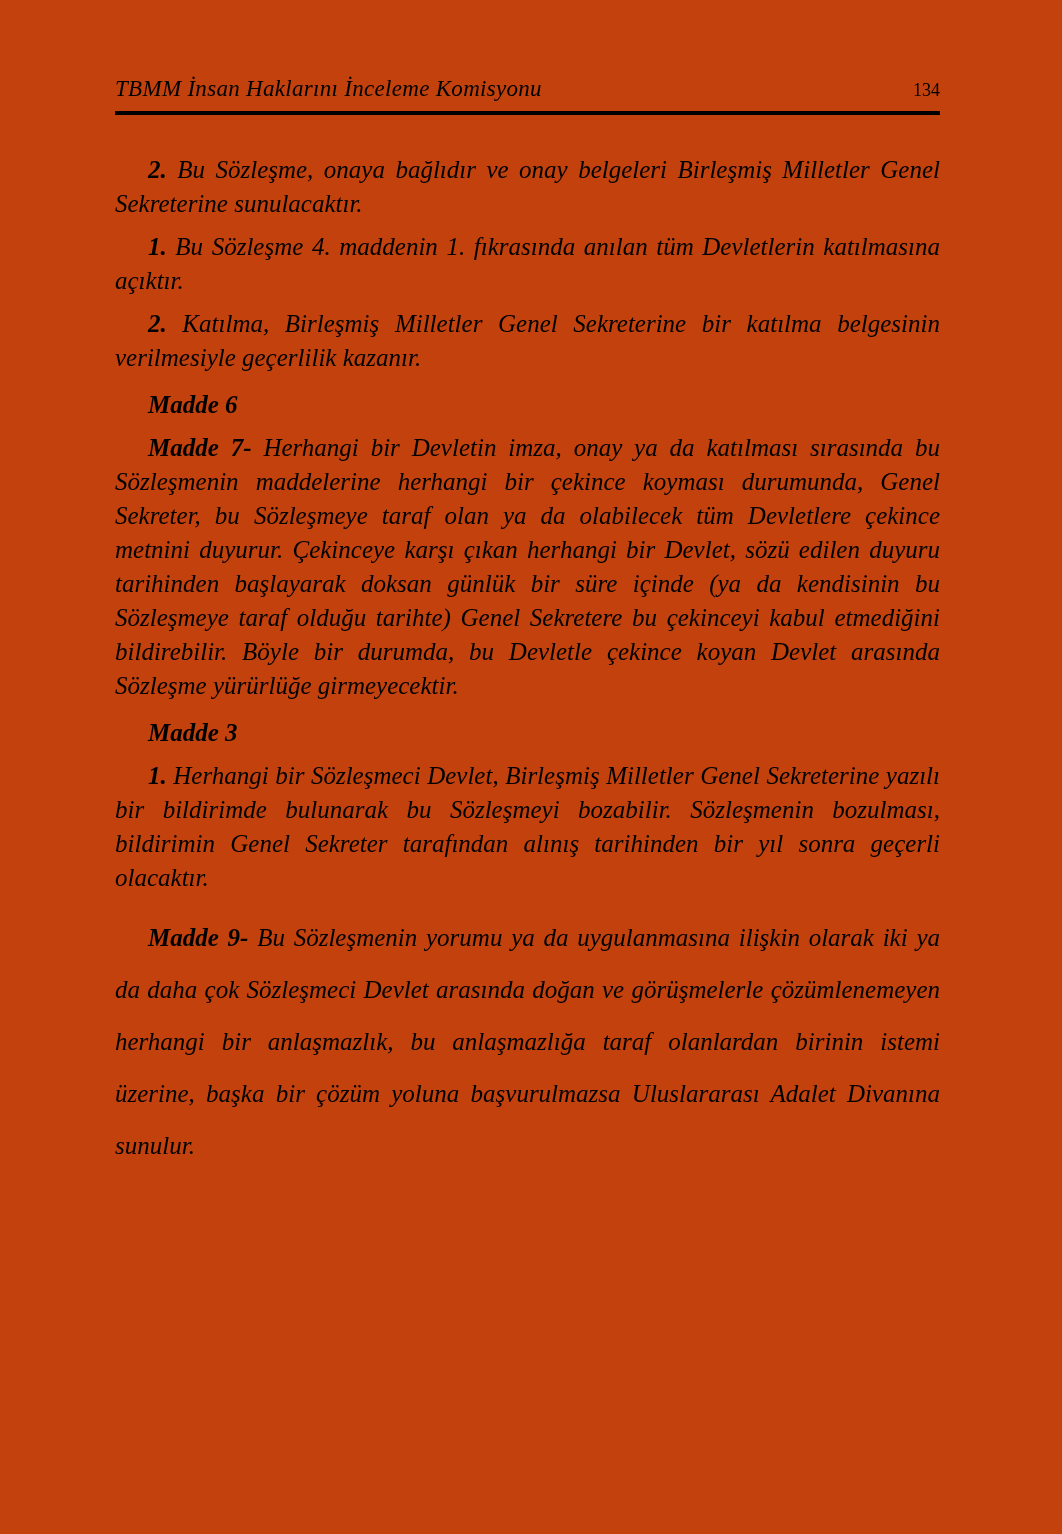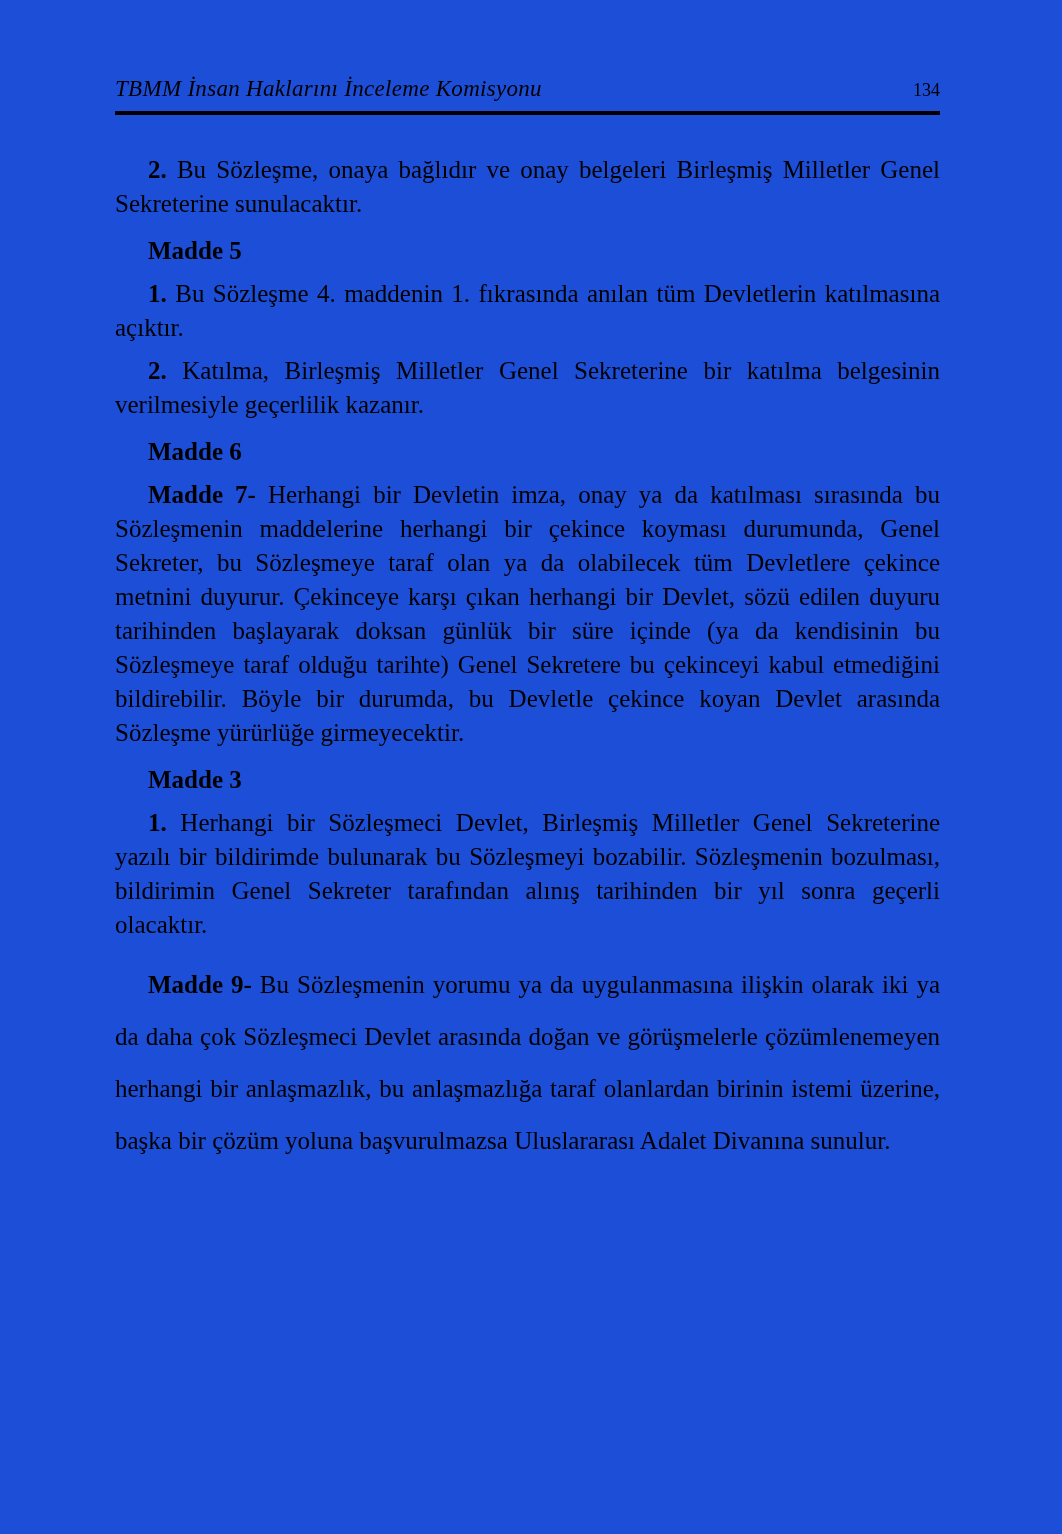--- a/index.html
+++ b/index.html
@@ -5,21 +5,21 @@
   html, body {
     margin: 0;
     padding: 0;
     background: #ffffff;
   }
   .page {
     position: relative;
     width: 1062px;
     height: 1534px;
     margin: 0 auto;
-    background: #1d4ed8;
+    background: #c2410c;
     color: #000000;
     font-family: "Liberation Serif", "DejaVu Serif", serif;
     box-sizing: border-box;
     padding: 76px 122px 0 115px;
     overflow: hidden;
   }
   .page-header {
     display: flex;
     justify-content: space-between;
     align-items: baseline;
@@ -41,20 +41,21 @@
   }
   .body-text {
     margin-top: 38px;
     font-size: 25px;
     line-height: 34px;
     text-align: justify;
   }
   .body-text p {
     margin: 9px 0 0 0;
     text-indent: 33px;
+    font-style: italic;
   }
   .body-text p.heading {
     font-weight: bold;
     margin-top: 13px;
     text-align: left;
   }
   .body-text p .lead {
     font-weight: bold;
   }
   .body-text p.loose {
@@ -73,21 +74,20 @@
   </header>
 
   <div class="header-rule"></div>
 
   <main class="body-text">
 
     <p>
       <span class="lead">2.</span><span> Bu Sözleşme, onaya bağlıdır ve onay belgeleri Birleşmiş Milletler Genel Sekreterine sunulacaktır.</span>
     </p>
 
-    <p class="heading">Madde 5</p>
 
     <p>
       <span class="lead">1.</span><span> Bu Sözleşme 4. maddenin 1. fıkrasında anılan tüm Devletlerin katılmasına açıktır.</span>
     </p>
 
     <p>
       <span class="lead">2.</span><span> Katılma, Birleşmiş Milletler Genel Sekreterine bir katılma belgesinin verilmesiyle geçerlilik kazanır.</span>
     </p>
 
     <p class="heading">Madde 6</p>

